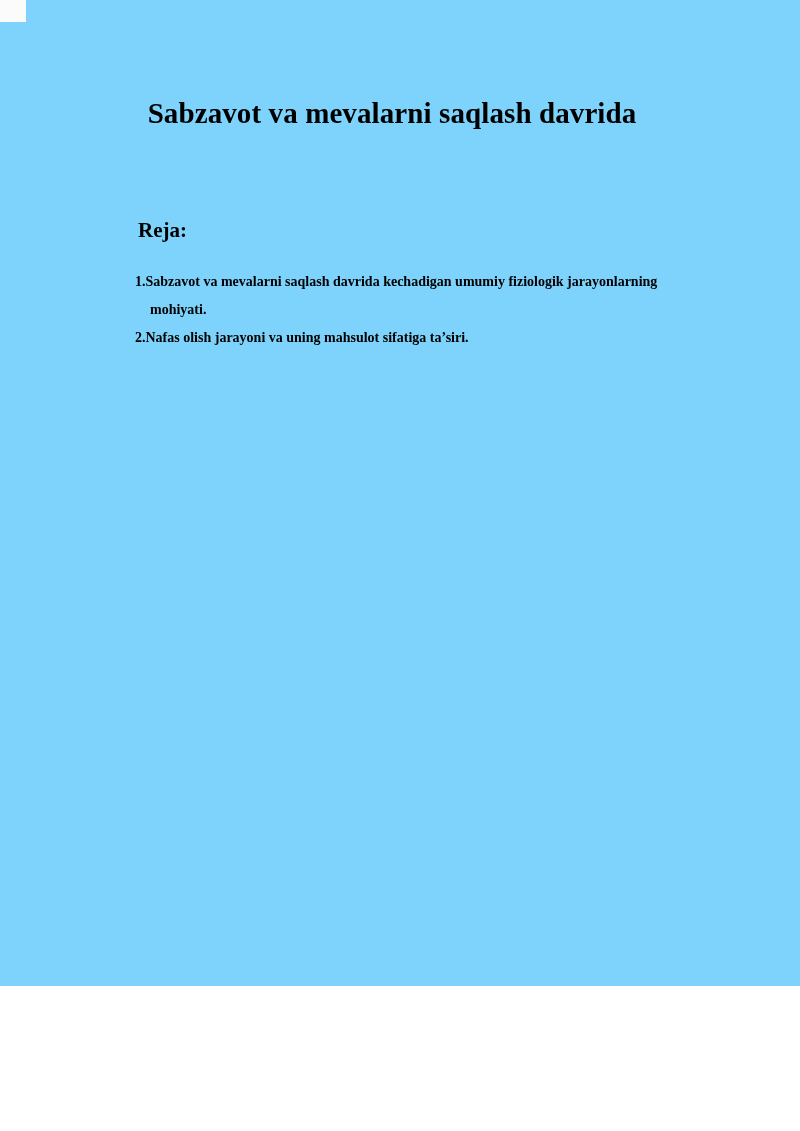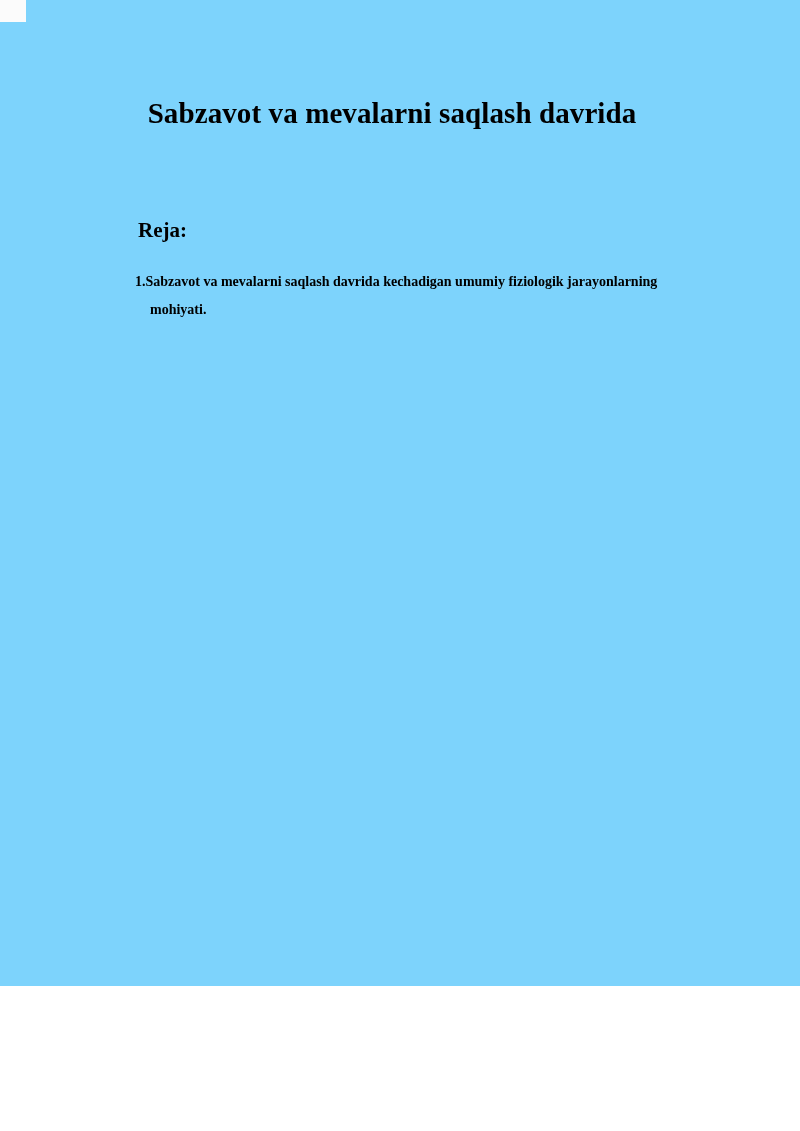--- a/index.html
+++ b/index.html
@@ -110,16 +110,19 @@
     <h1 class="doc-title">
       <span class="title-line title-line-1">Sabzavot va mevalarni saqlash davrida</span>
     </h1>
 
     <h2 class="reja-heading">Reja:</h2>
 
     <ol class="plan-list">
       <li class="plan-item">
         <span class="item-number">1.</span><span class="item-text">Sabzavot va mevalarni saqlash davrida kechadigan umumiy fiziologik jarayonlarning mohiyati.</span>
       </li>
+      <li class="plan-item">
+        <span class="item-number">2.</span><span class="item-text">Nafas olish jarayoni va uning mahsulot sifatiga ta’siri.</span>
+      </li>
     </ol>
 
   </div>
 </div>
 
 </body></html>

